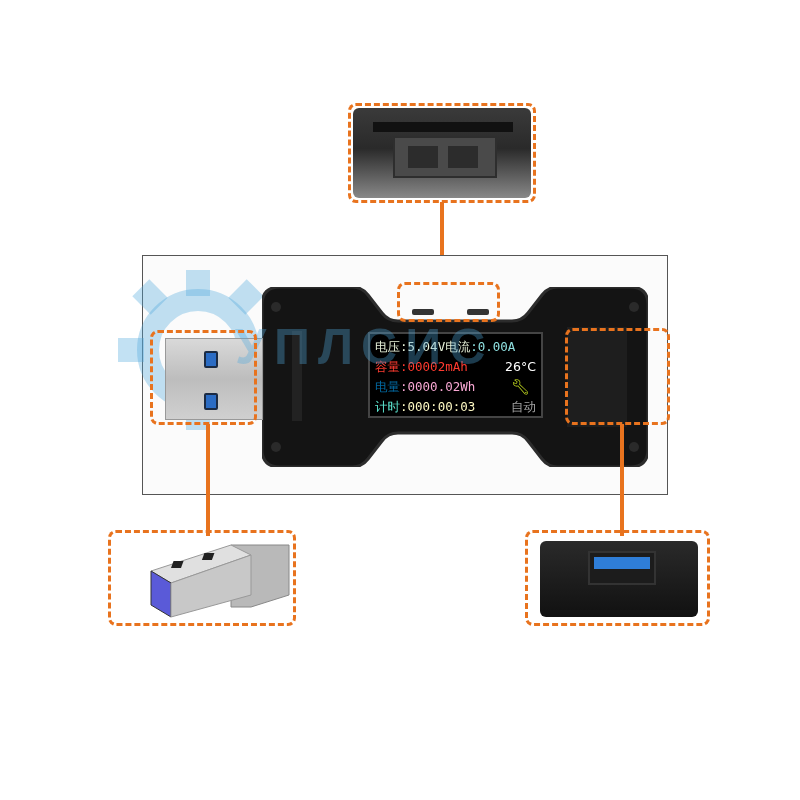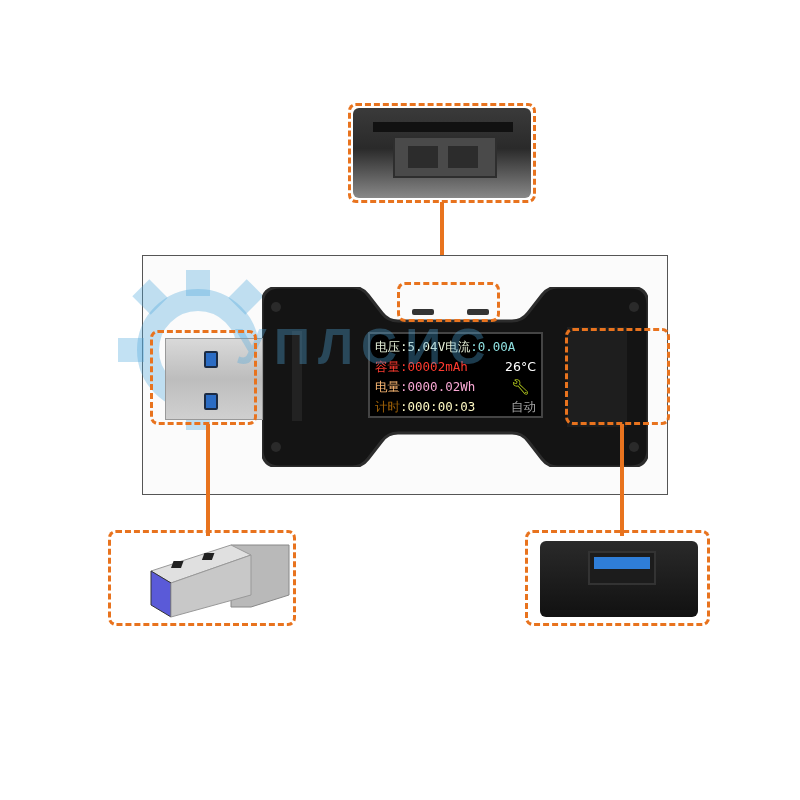--- a/index.html
+++ b/index.html
@@ -62,25 +62,25 @@
   <div class="srow">
     <span>
       <span style="color:#e6f0d8">电压</span><span style="color:#e6f0d8">:5.04V</span><span style="color:#e6f0d8">电流</span><span style="color:#8fe0e0">:0.00A</span>
     </span>
   </div>
   <div class="srow">
     <span><span style="color:#ff3b30">容量</span><span style="color:#ff3b30">:00002mAh</span></span>
     <span style="color:#fff;font-family:'DejaVu Sans',sans-serif;">26°C</span>
   </div>
   <div class="srow">
-    <span><span style="color:#fdba74">电量</span><span style="color:#f9a8d4">:0000.02Wh</span></span>
+    <span><span style="color:#0369a1">电量</span><span style="color:#f9a8d4">:0000.02Wh</span></span>
     <span style="color:#c8e020;font-size:15px;margin-right:6px;">🔧︎</span>
   </div>
   <div class="srow">
-    <span><span style="color:#a16207">计时</span><span style="color:#fef9c3">:000:00:03</span></span>
+    <span><span style="color:#5eead4">计时</span><span style="color:#fef9c3">:000:00:03</span></span>
     <span style="color:#a3a3a3">自动</span>
   </div>
 </div>
 
 <div class="plug">
   <div class="pin" style="left:38px;top:12px;"></div>
   <div class="pin" style="left:38px;top:54px;"></div>
 </div>
 
 <div class="wm-text">УПЛСИС</div>

